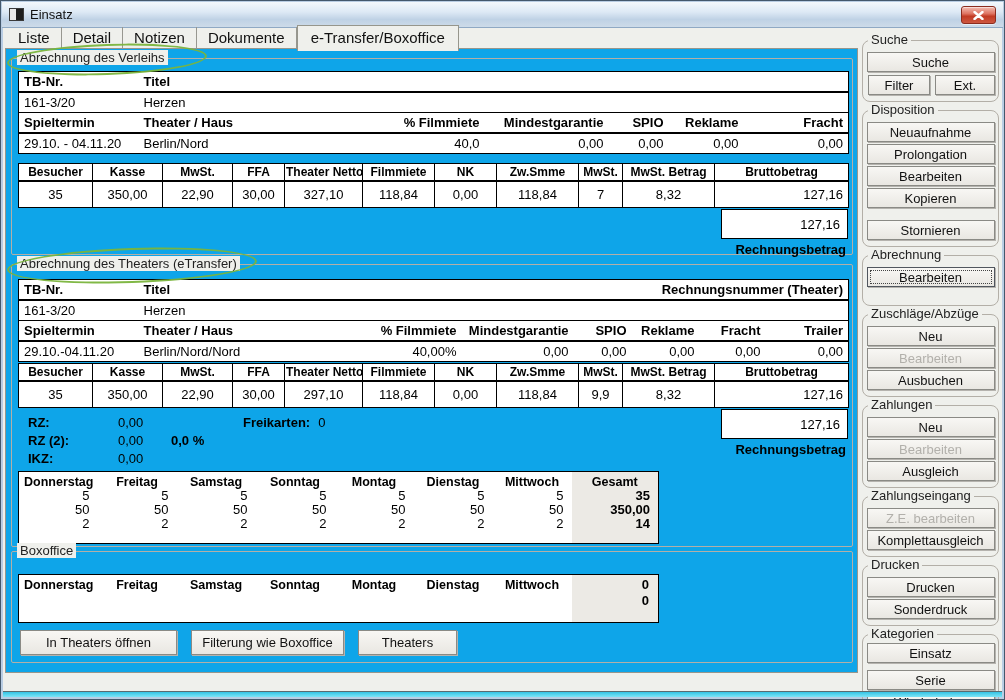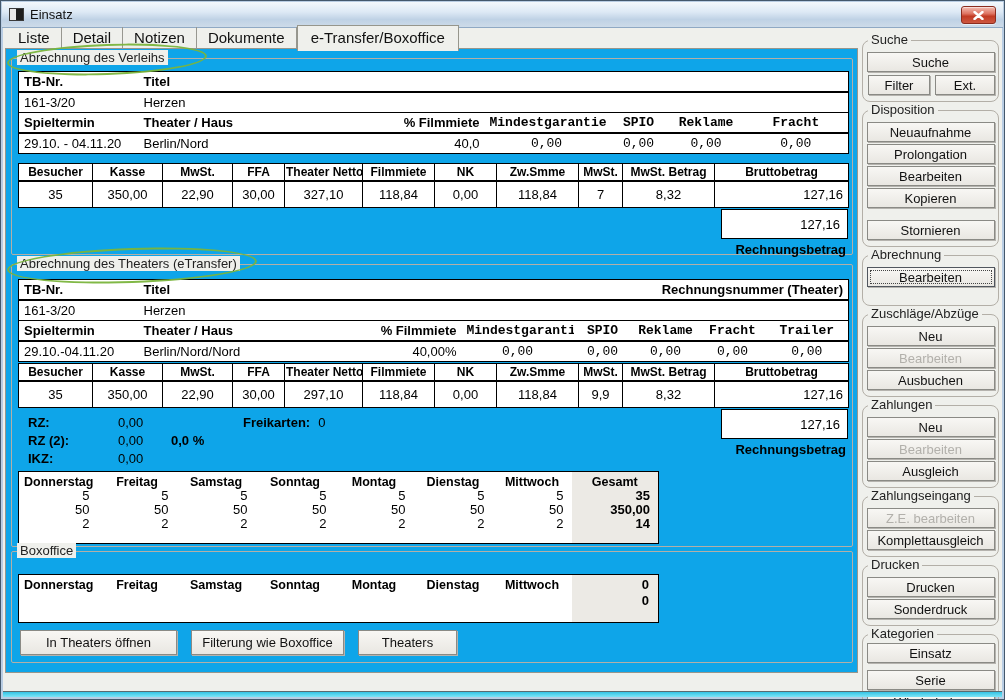--- a/index.html
+++ b/index.html
@@ -40,21 +40,21 @@
   
   table.tbl { border-collapse:collapse; background:#fff; border:1px solid #000; table-layout:fixed; position:absolute; }
   table.tbl td { font-size:13px; padding:2px 5px; overflow:hidden; white-space:nowrap; }
   tr.hdr td { font-weight:bold; border-bottom:2px solid #000; }
   .info-tbl td { border-bottom:1px solid #000; }
   .info-tbl tr.last td { border-bottom:none; }
   .detail-tbl td { border:1px solid #000; text-align:center; }
   .detail-tbl tr.hdr td { font-size:12px; padding:1px 1px; }
   .detail-tbl tr.val td { height:26px; }
   td.right { text-align:right; padding-right:8px; }
-  td.ctr { text-align:center;font-family:Liberation Mono, monospace; }
+  td.ctr { text-align:right; }
   
   .invoice { position:absolute; width:127px; }
   .invoice-box { width:127px; height:30px; border:1px solid #000; background:#fff;
                  font-size:13px; text-align:right; padding:7px 7px 0 0; }
   .invoice-label { font-size:13px; font-weight:bold; text-align:right; padding:3px 2px 0 0; }
   
   .extras { position:absolute; font-size:13px; }
   .extras .row { display:flex; height:18px; align-items:flex-start; }
   .extras .lbl { font-weight:bold; width:90px; }
   .extras .val { width:45px; }

